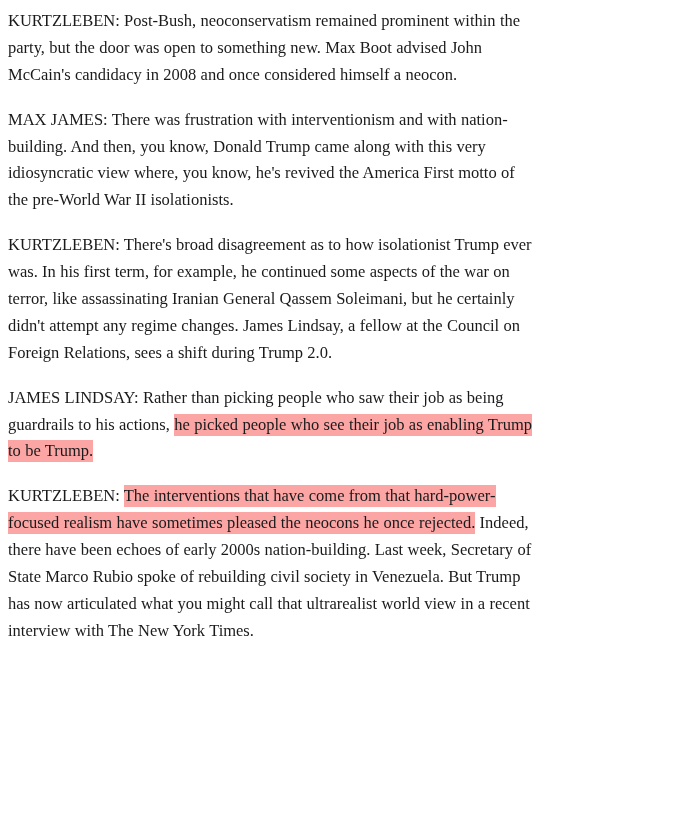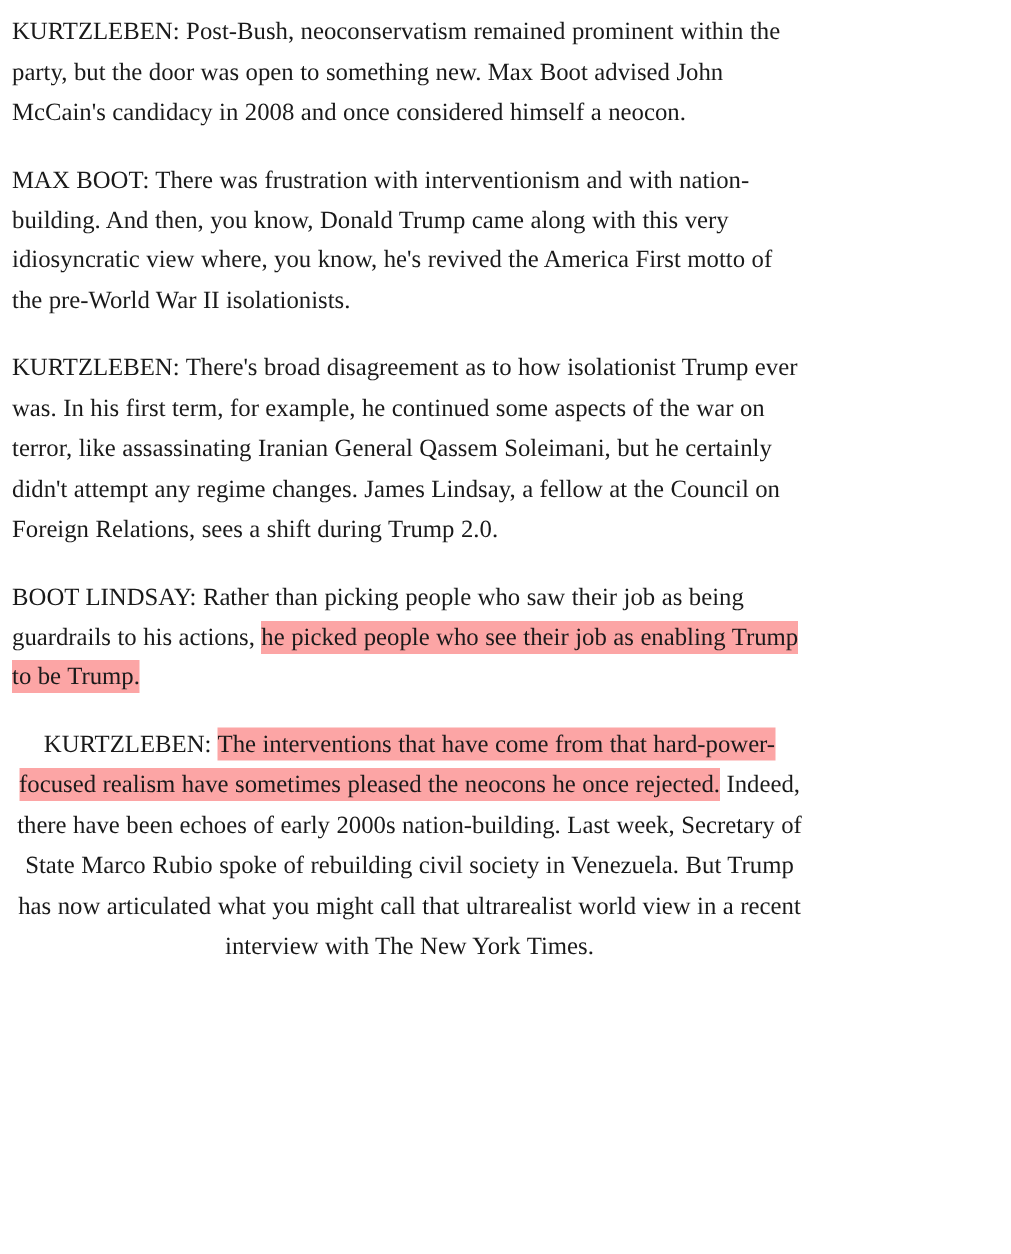--- a/index.html
+++ b/index.html
@@ -20,38 +20,37 @@
   }
   .para {
     font-size: 16.5px;
     line-height: 1.63;
     margin: 0 0 18px 0;
     text-align: left;
     word-spacing: 0.2px;
   }
   .para:last-child {
     margin-bottom: 0;
-    text-align: center;
   }
   .speaker {
     white-space: pre-wrap;
   }
   mark.hl {
     background: #fca5a5;
     color: #1a1a1a;
     padding: 1px 0 2px 0;
     box-decoration-break: clone;
     -webkit-box-decoration-break: clone;
   }
   .seg {
     white-space: pre-wrap;
   }
 </style>
 </head>
 <body>
 
 <div class="transcript">
     <p class="para"><span class="speaker">KURTZLEBEN: </span><span class="seg">Post-Bush, neoconservatism remained prominent within the party, but the door was open to something new. Max Boot advised John McCain's candidacy in 2008 and once considered himself a neocon.</span></p>
-    <p class="para"><span class="speaker">MAX BOOT: </span><span class="seg">There was frustration with interventionism and with nation-building. And then, you know, Donald Trump came along with this very idiosyncratic view where, you know, he's revived the America First motto of the pre-World War II isolationists.</span></p>
+    <p class="para"><span class="speaker">MAX JAMES: </span><span class="seg">There was frustration with interventionism and with nation-building. And then, you know, Donald Trump came along with this very idiosyncratic view where, you know, he's revived the America First motto of the pre-World War II isolationists.</span></p>
     <p class="para"><span class="speaker">KURTZLEBEN: </span><span class="seg">There's broad disagreement as to how isolationist Trump ever was. In his first term, for example, he continued some aspects of the war on terror, like assassinating Iranian General Qassem Soleimani, but he certainly didn't attempt any regime changes. James Lindsay, a fellow at the Council on Foreign Relations, sees a shift during Trump 2.0.</span></p>
-    <p class="para"><span class="speaker">BOOT LINDSAY: </span><span class="seg">Rather than picking people who saw their job as being guardrails to his actions, </span><mark class="hl">he picked people who see their job as enabling Trump to be Trump.</mark></p>
+    <p class="para"><span class="speaker">JAMES LINDSAY: </span><span class="seg">Rather than picking people who saw their job as being guardrails to his actions, </span><mark class="hl">he picked people who see their job as enabling Trump to be Trump.</mark></p>
     <p class="para"><span class="speaker">KURTZLEBEN: </span><mark class="hl">The interventions that have come from that hard-power-focused realism have sometimes pleased the neocons he once rejected.</mark><span class="seg"> Indeed, there have been echoes of early 2000s nation-building. Last week, Secretary of State Marco Rubio spoke of rebuilding civil society in Venezuela. But Trump has now articulated what you might call that ultrarealist world view in a recent interview with The New York Times.</span></p>
   </div>
 
 </body></html>

